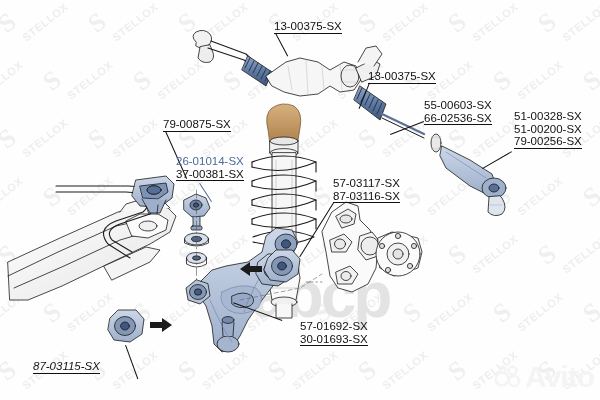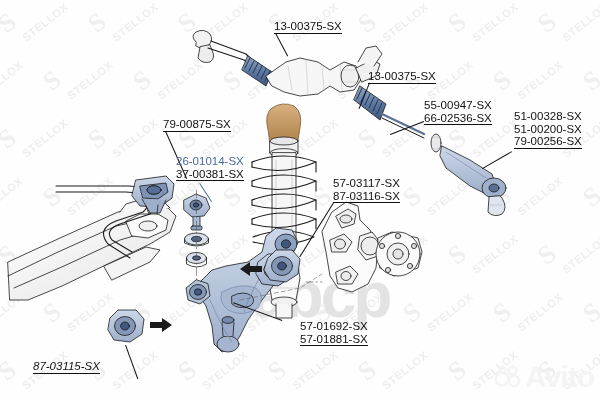--- a/index.html
+++ b/index.html
@@ -385,41 +385,41 @@
   <div class="leader" style="left:126px;top:345px;width:36px;transform:rotate(70deg);"></div>
 
   <div id="labels">
       <div class="label ul" style="left: 274px; top: 20px;">
         <span class="ln">13-00375-SX</span>
       </div>
       <div class="label ul" style="left: 368px; top: 70px;">
         <span class="ln">13-00375-SX</span>
       </div>
       <div class="label ul" style="left: 424px; top: 99px;">
-        <span class="ln">55-00947-SX</span>
+        <span class="ln">55-00603-SX</span>
         <span class="ln">66-02536-SX</span>
       </div>
       <div class="label ul" style="left: 514px; top: 110px;">
         <span class="ln">51-00328-SX</span>
         <span class="ln">51-00200-SX</span>
         <span class="ln">79-00256-SX</span>
       </div>
       <div class="label ul" style="left: 163px; top: 118px;">
         <span class="ln">79-00875-SX</span>
       </div>
       <div class="label ul" style="left: 176px; top: 155px;">
         <span class="ln hl">26-01014-SX</span>
         <span class="ln">37-00381-SX</span>
       </div>
       <div class="label ul" style="left: 333px; top: 177px;">
         <span class="ln">57-03117-SX</span>
         <span class="ln">87-03116-SX</span>
       </div>
       <div class="label ul" style="left: 300px; top: 320px; text-align: center;">
         <span class="ln">57-01692-SX</span>
-        <span class="ln">57-01881-SX</span>
+        <span class="ln">30-01693-SX</span>
       </div>
       <div class="label ul" style="left: 33px; top: 360px; font-style: italic;">
         <span class="ln">87-03115-SX</span>
       </div>
     </div>
 
 </div>
 
 </body></html>

